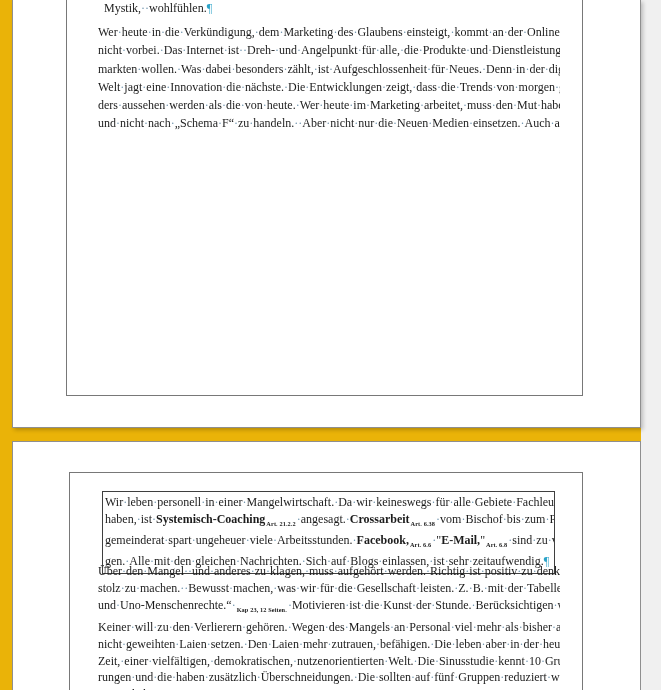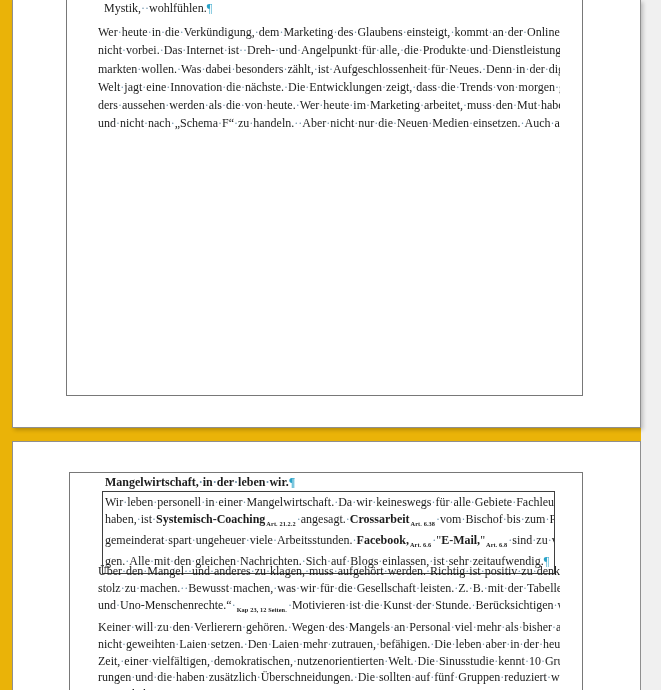--- a/index.html
+++ b/index.html
@@ -76,23 +76,20 @@
           <div class="tline"><span>markten<span class="sp">·</span>wollen.<span class="sp">·</span>Was<span class="sp">·</span>dabei<span class="sp">·</span>besonders<span class="sp">·</span>zählt,<span class="sp">·</span>ist<span class="sp">·</span>Aufgeschlossenheit<span class="sp">·</span>für<span class="sp">·</span>Neues.<span class="sp">·</span>Denn<span class="sp">·</span>in<span class="sp">·</span>der<span class="sp">·</span>digitalen</span></div>
           <div class="tline"><span>Welt<span class="sp">·</span>jagt<span class="sp">·</span>eine<span class="sp">·</span>Innovation<span class="sp">·</span>die<span class="sp">·</span>nächste.<span class="sp">·</span>Die<span class="sp">·</span>Entwicklungen<span class="sp">·</span>zeigt,<span class="sp">·</span>dass<span class="sp">·</span>die<span class="sp">·</span>Trends<span class="sp">·</span>von<span class="sp">·</span>morgen<span class="sp">·</span>ganzan-</span></div>
           <div class="tline"><span>ders<span class="sp">·</span>aussehen<span class="sp">·</span>werden<span class="sp">·</span>als<span class="sp">·</span>die<span class="sp">·</span>von<span class="sp">·</span>heute.<span class="sp">·</span>Wer<span class="sp">·</span>heute<span class="sp">·</span>im<span class="sp">·</span>Marketing<span class="sp">·</span>arbeitet,<span class="sp">·</span>muss<span class="sp">·</span>den<span class="sp">·</span>Mut<span class="sp">·</span>haben,zügig</span></div>
           <div class="tline"><span>und<span class="sp">·</span>nicht<span class="sp">·</span>nach<span class="sp">·</span>„Schema<span class="sp">·</span>F“<span class="sp">·</span>zu<span class="sp">·</span>handeln.<span class="sp">·</span><span class="sp">·</span>Aber<span class="sp">·</span>nicht<span class="sp">·</span>nur<span class="sp">·</span>die<span class="sp">·</span>Neuen<span class="sp">·</span>Medien<span class="sp">·</span>einsetzen.<span class="sp">·</span>Auch<span class="sp">·</span>allerOrten</span></div>
         </div>
     </div>
   </div>
 
   <div class="page page2">
     <div class="text-frame frame2">
-      <div class="tblock heading2">
-          <div class="tline"><span class="bold">Mangelwirtschaft,<span class="sp">·</span>in<span class="sp">·</span>der<span class="sp">·</span>leben<span class="sp">·</span>wir.<span class="pm">¶</span></span></div>
-        </div>
       <div class="tblock box2">
           <div class="tline"><span>Wir<span class="sp">·</span>leben<span class="sp">·</span>personell<span class="sp">·</span>in<span class="sp">·</span>einer<span class="sp">·</span>Mangelwirtschaft.<span class="sp">·</span>Da<span class="sp">·</span>wir<span class="sp">·</span>keineswegs<span class="sp">·</span>für<span class="sp">·</span>alle<span class="sp">·</span>Gebiete<span class="sp">·</span>Fachleute</span></div>
           <div class="tline"><span>haben,<span class="sp">·</span>ist<span class="sp">·</span></span><span class="bold">Systemisch-Coaching</span><span class="subref">Art. 21.2.2</span><span><span class="sp">·</span>angesagt.<span class="sp">·</span></span><span class="bold">Crossarbeit</span><span class="subref">Art. 6.38</span><span><span class="sp">·</span>vom<span class="sp">·</span>Bischof<span class="sp">·</span>bis<span class="sp">·</span>zum<span class="sp">·</span>Pfarr-</span></div>
           <div class="tline"><span>gemeinderat<span class="sp">·</span>spart<span class="sp">·</span>ungeheuer<span class="sp">·</span>viele<span class="sp">·</span>Arbeitsstunden.<span class="sp">·</span></span><span class="bold">Facebook,</span><span class="subref">Art. 6.6</span><span><span class="sp">·</span>"</span><span class="bold">E-Mail,</span><span>"</span><span class="subref">Art. 6.8</span><span><span class="sp">·</span>sind<span class="sp">·</span>zu<span class="sp">·</span>versor-</span></div>
           <div class="tline"><span>gen.<span class="sp">·</span>Alle<span class="sp">·</span>mit<span class="sp">·</span>den<span class="sp">·</span>gleichen<span class="sp">·</span>Nachrichten.<span class="sp">·</span>Sich<span class="sp">·</span>auf<span class="sp">·</span>Blogs<span class="sp">·</span>einlassen,<span class="sp">·</span>ist<span class="sp">·</span>sehr<span class="sp">·</span>zeitaufwendig.<span class="pm">¶</span></span></div>
         </div>
       <div class="tblock par2">
           <div class="tline"><span>Über<span class="sp">·</span>den<span class="sp">·</span>Mangel<span class="sp">·</span><span class="sp">·</span>und<span class="sp">·</span>anderes<span class="sp">·</span>zu<span class="sp">·</span>klagen,<span class="sp">·</span>muss<span class="sp">·</span>aufgehört<span class="sp">·</span>werden.<span class="sp">·</span>Richtig<span class="sp">·</span>ist<span class="sp">·</span>positiv<span class="sp">·</span>zu<span class="sp">·</span>denken,</span></div>
           <div class="tline"><span>stolz<span class="sp">·</span>zu<span class="sp">·</span>machen.<span class="sp">·</span><span class="sp">·</span>Bewusst<span class="sp">·</span>machen,<span class="sp">·</span>was<span class="sp">·</span>wir<span class="sp">·</span>für<span class="sp">·</span>die<span class="sp">·</span>Gesellschaft<span class="sp">·</span>leisten.<span class="sp">·</span>Z.<span class="sp">·</span>B.<span class="sp">·</span>mit<span class="sp">·</span>der<span class="sp">·</span>Tabelle„Glaube</span></div>
           <div class="tline"><span>und<span class="sp">·</span>Uno-Menschenrechte.“<span class="sp">·</span></span><span class="subref">Kap 23, 12 Seiten.</span><span><span class="sp">·</span>Motivieren<span class="sp">·</span>ist<span class="sp">·</span>die<span class="sp">·</span>Kunst<span class="sp">·</span>der<span class="sp">·</span>Stunde.<span class="sp">·</span>Berücksichtigen<span class="sp">·</span>wir:</span></div>

